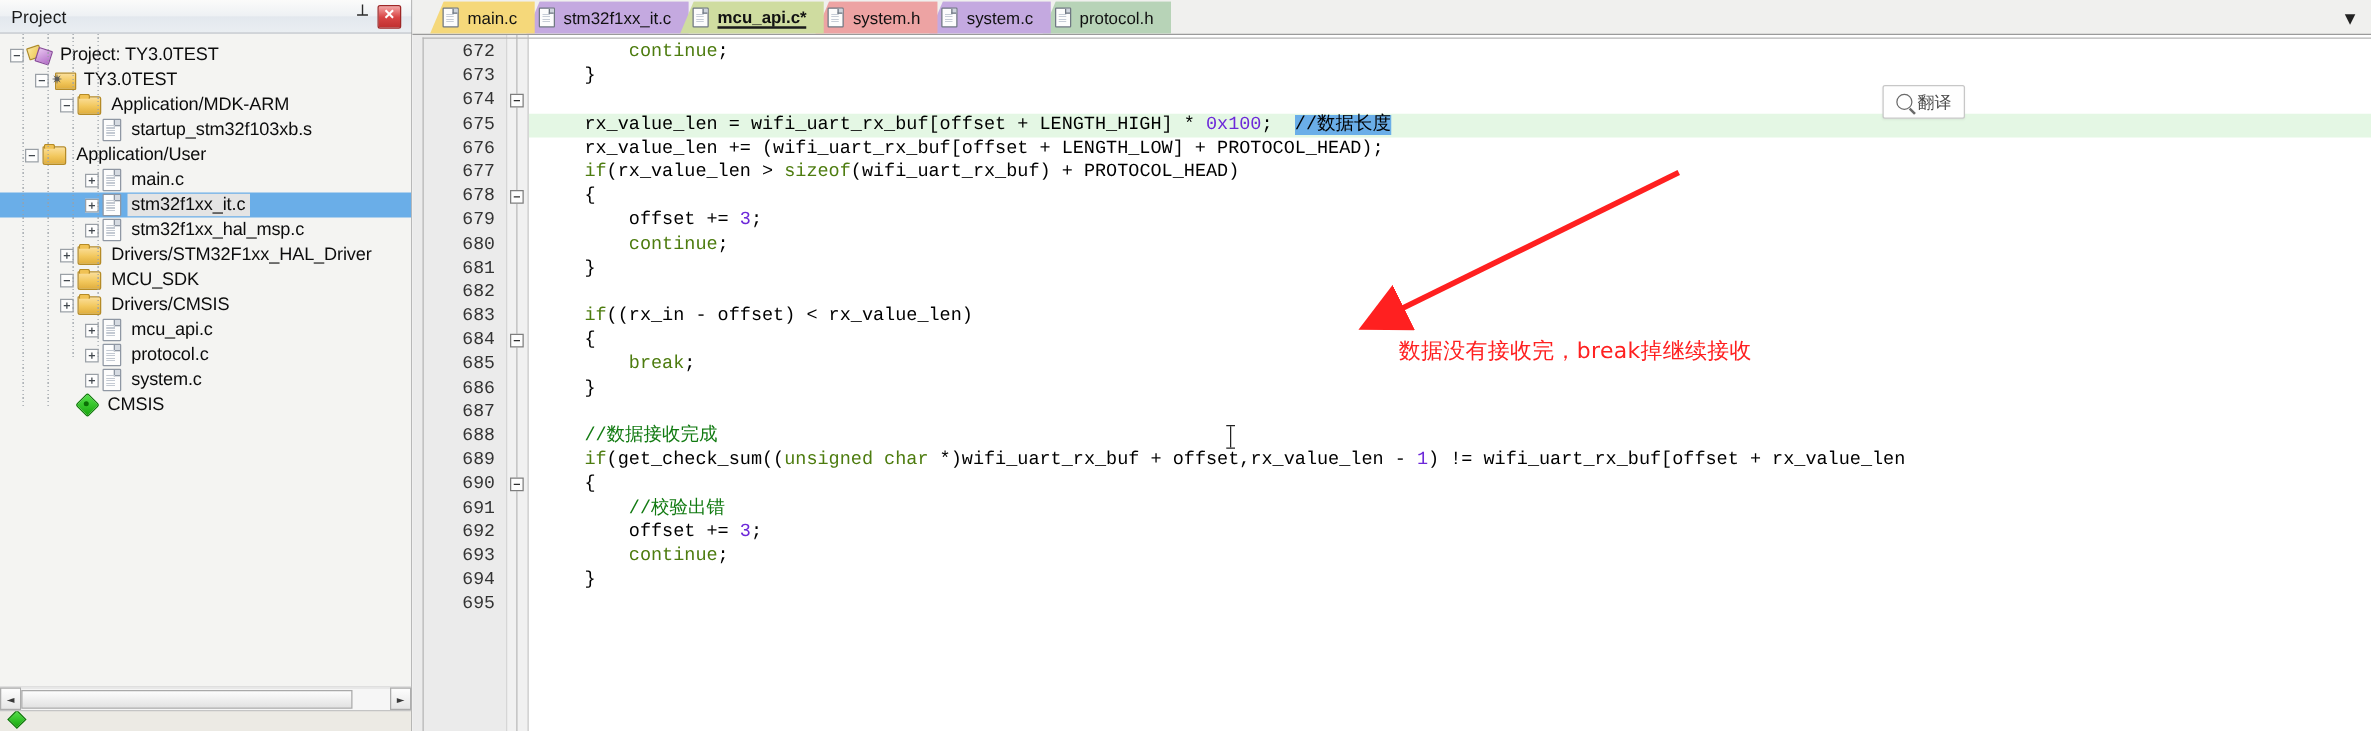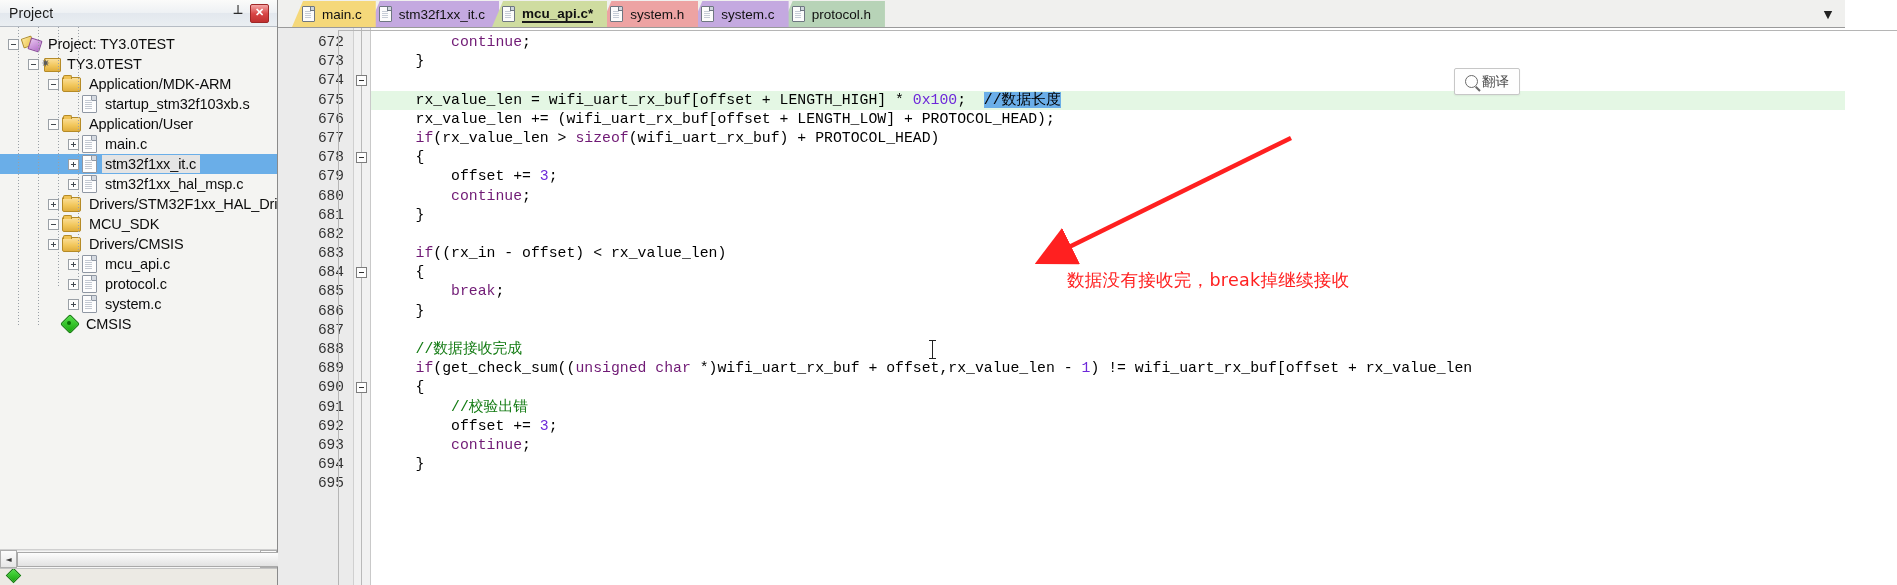--- a/index.html
+++ b/index.html
@@ -8,21 +8,21 @@
     background:#ffffff;
     font-family:"Liberation Sans","DejaVu Sans",sans-serif;
     font-size:13px;
     -webkit-font-smoothing:antialiased;
   }
   .app{position:relative;width:1897px;height:585px;display:flex;}
 
   
   .project-pane{
     position:relative;
-    width:278px;height:585px;
+    width:330px;height:585px;
     background:#f4f4f2;
     border-right:1px solid #8a8a8a;
     box-sizing:border-box;
     display:flex;flex-direction:column;
   }
   .pane-title{
     height:26px;min-height:26px;
     background:linear-gradient(to bottom,#fbfbfa 0%,#eef1f4 48%,#e3e8ee 52%,#eaeef2 100%);
     border-bottom:1px solid #b6bcc4;
     display:flex;align-items:center;
@@ -236,21 +236,21 @@
 
   .code{
     flex:1;position:relative;overflow:hidden;
     padding-top:5px;box-sizing:border-box;
     font-family:"Liberation Mono","DejaVu Sans Mono",monospace;
     font-size:14.8px;
     white-space:pre;
   }
   .cline{height:19.2px;line-height:19.2px;padding-left:9px;white-space:pre;color:#000;}
   .cline.hl{background:#e4f7e4;}
-  .kw{color:#701a75;}
+  .kw{color:#4d7c0f;}
   .num{color:#6d28d9;}
   .cmt{color:#117a11;}
   .sel{background:#6aaee8;color:#000;}
 
   
   .translate-btn{
     position:absolute;left:1176px;top:40px;
     width:64px;height:25px;
     background:#fefefe;border:1px solid #c7c7c7;border-radius:2px;
     display:flex;align-items:center;justify-content:center;gap:4px;
@@ -319,21 +319,21 @@
         <div class="tree-row" style="padding-left: 48px;">
           <span class="expander"></span>
           <span class="ico ico-folder"></span>
           <span class="tree-label">Application/MDK-ARM</span>
         </div>
         <div class="tree-row" style="padding-left: 68px;">
           <span class="spacer-exp"></span>
           <span class="ico ico-file"></span>
           <span class="tree-label">startup_stm32f103xb.s</span>
         </div>
-        <div class="tree-row" style="padding-left: 48px;">
+        <div class="tree-row" style="padding-left: 20px;">
           <span class="expander"></span>
           <span class="ico ico-folder"></span>
           <span class="tree-label">Application/User</span>
         </div>
         <div class="tree-row" style="padding-left: 68px;">
           <span class="expander plus"></span>
           <span class="ico ico-file"></span>
           <span class="tree-label">main.c</span>
         </div>
         <div class="tree-row sel" style="padding-left: 68px;">

